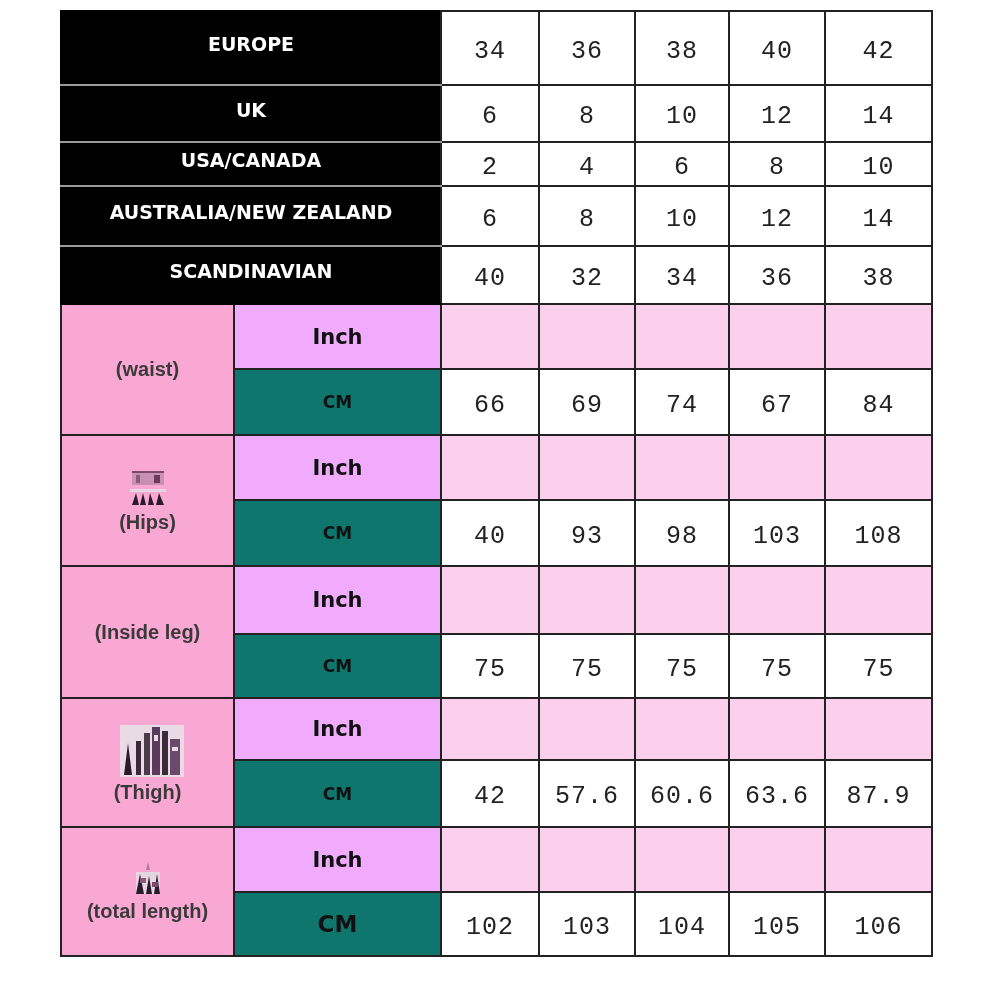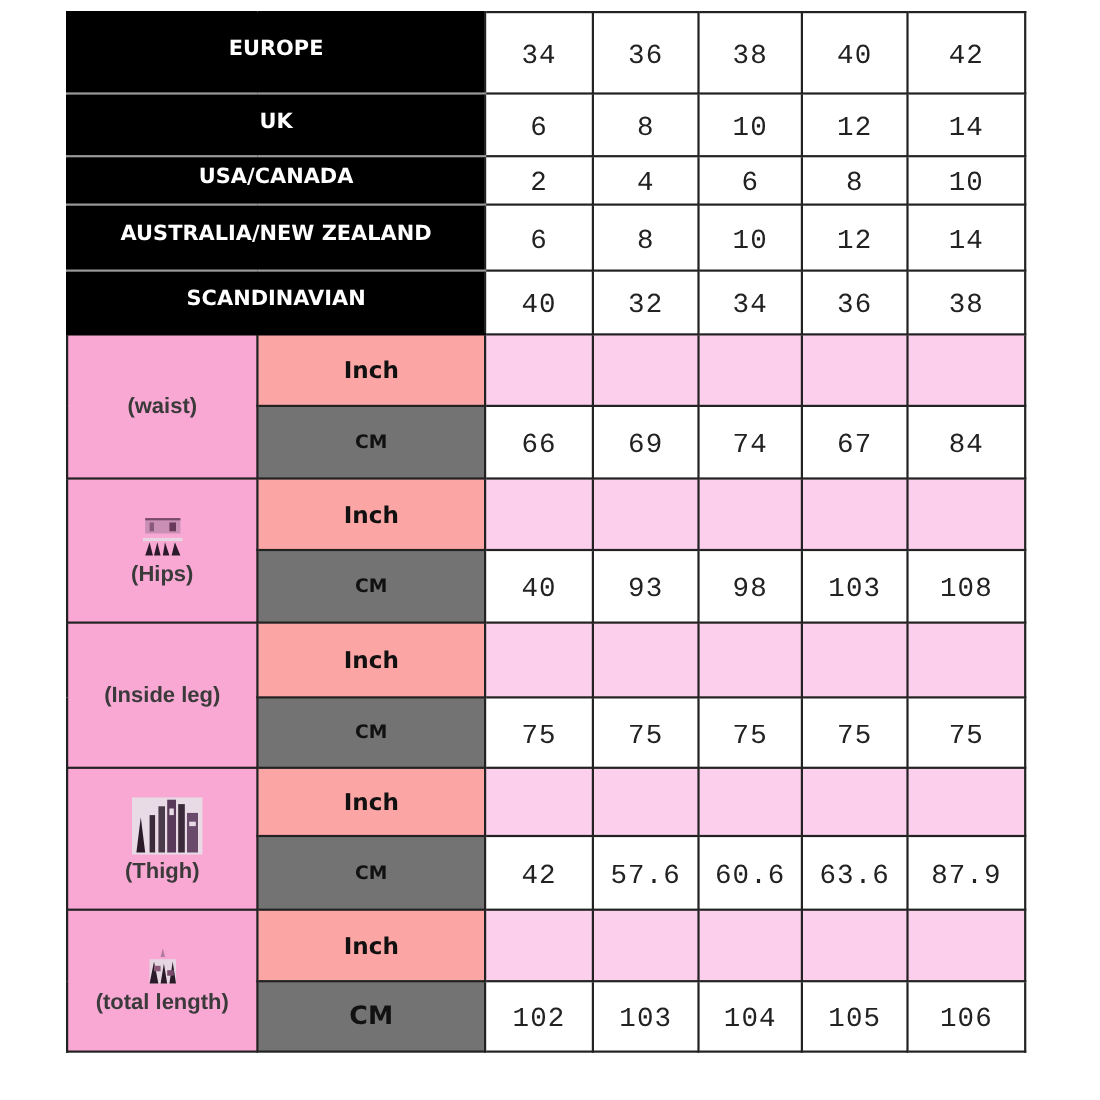--- a/index.html
+++ b/index.html
@@ -28,22 +28,22 @@
   }
   td.val span { position: relative; top: 2px; letter-spacing: 1px; font-family: Liberation Mono, monospace; }
   td.pink { background: #fccfec; }
   td.meas {
     background: #f9a8d4;
     font-family: "Liberation Sans", sans-serif; font-weight: bold; font-size: 20px; color: #3a3a3a;
   }
   td.unit {
     font-family: "DejaVu Sans", sans-serif; font-weight: bold; font-size: 21px; color: #111;
   }
-  td.unit.inch { background: #fca5a5; }
-  td.unit.cm { background: #737373; font-size: 17px; }
+  td.unit.inch { background: #f0abfc; }
+  td.unit.cm { background: #0f766e; font-size: 17px; }
   td.unit.cm.big { font-size: 23px; }
   .icon {
     display: block; margin: 0 auto 4px auto;
   }
 </style>
 </head>
 <body>
 
 <table class="chart">
   <colgroup>

